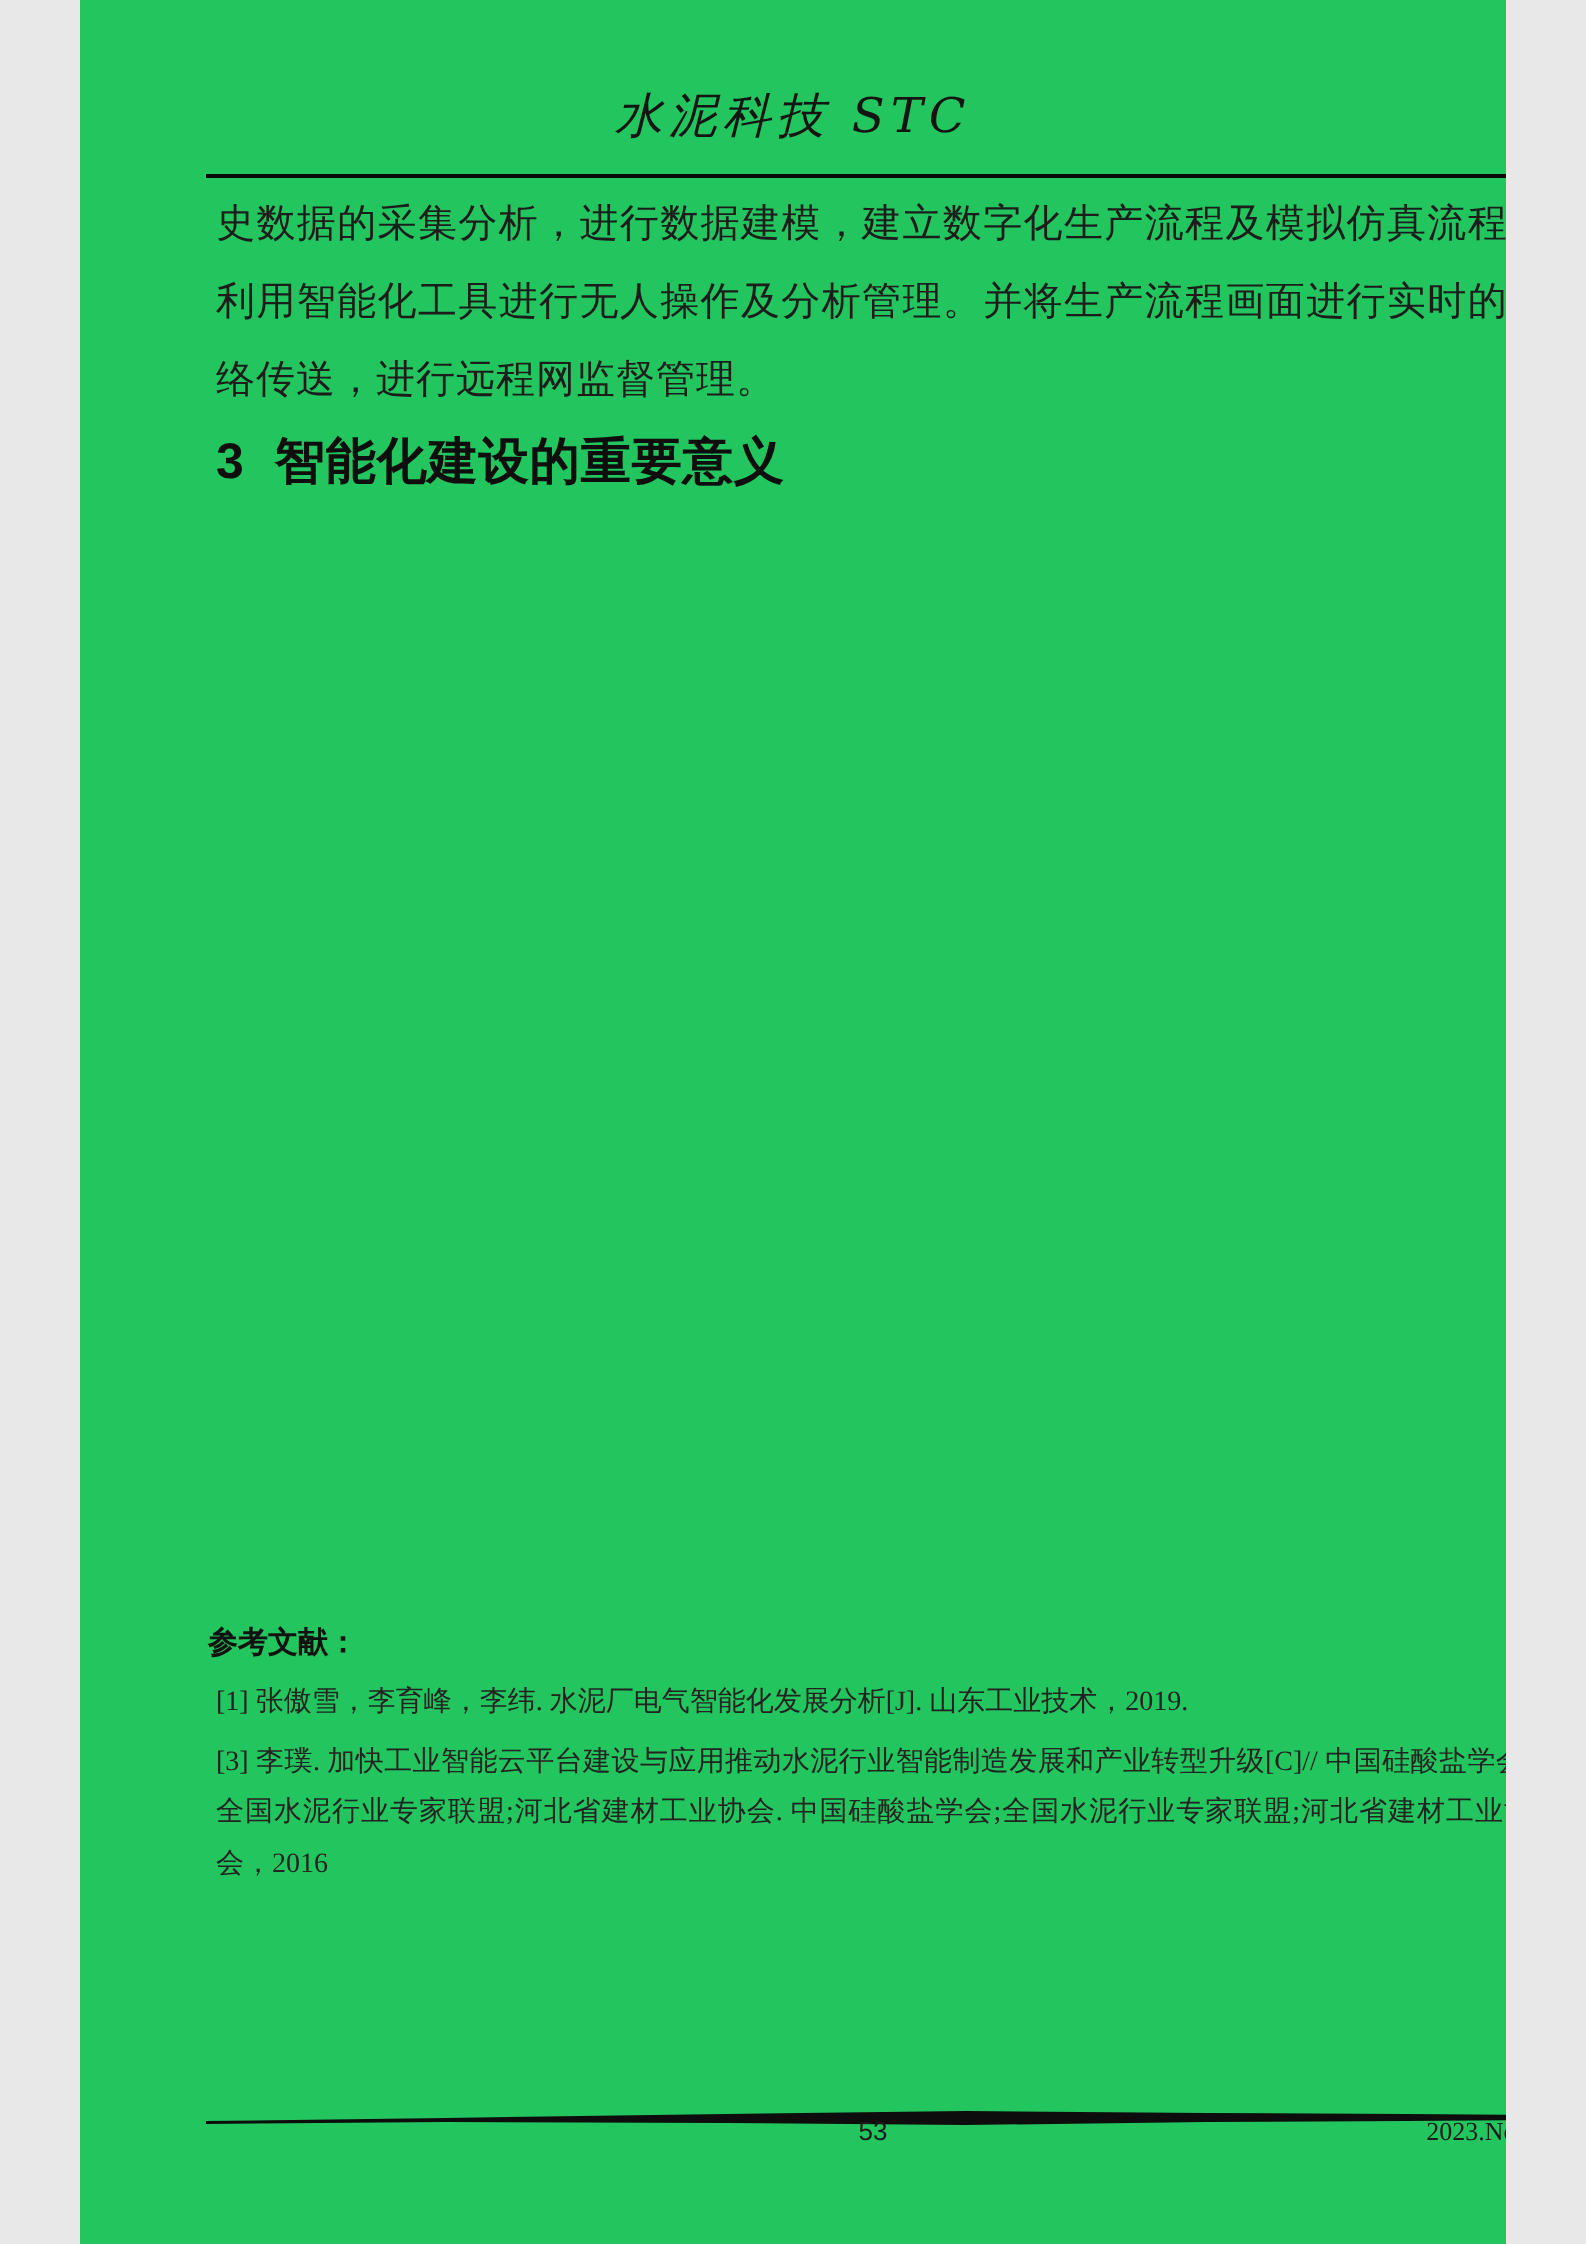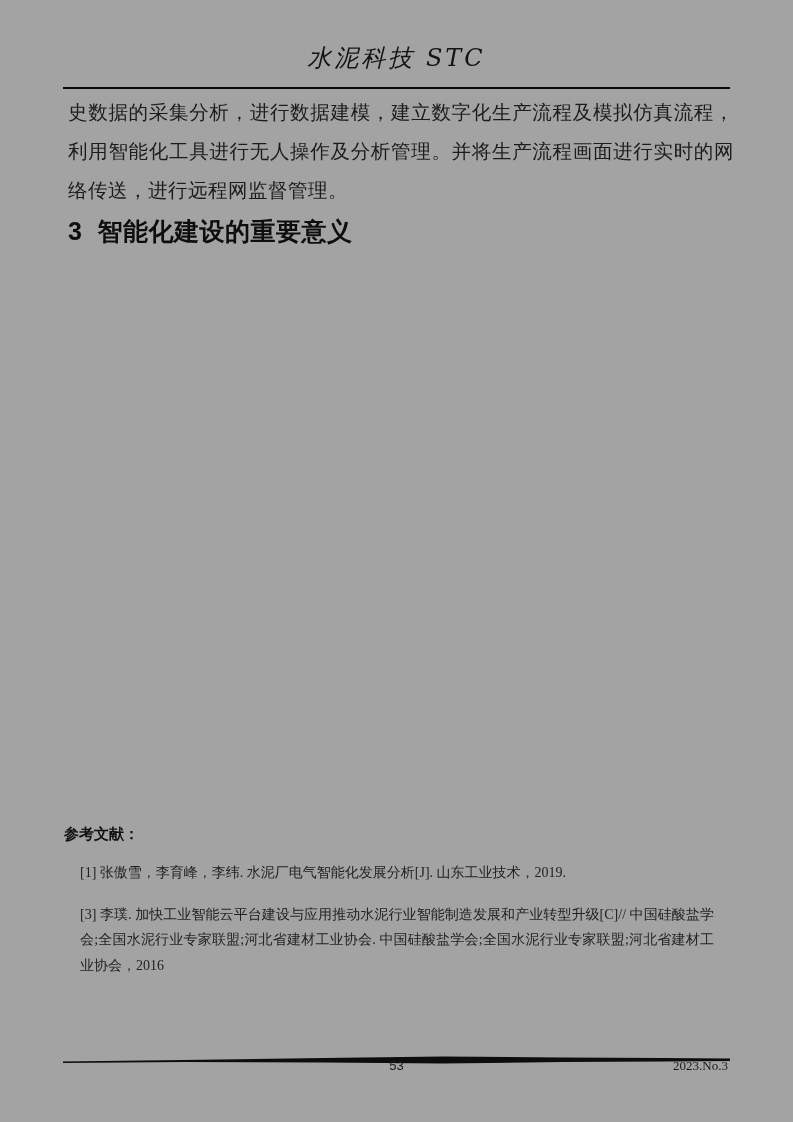--- a/index.html
+++ b/index.html
@@ -2,24 +2,24 @@
 <html><head>
 <meta charset="utf-8">
 <style>
   html, body {
     margin: 0;
     padding: 0;
     background: #e8e8e8;
   }
   .page {
     position: relative;
-    width: 793px;
+    width: 713px;
     height: 1122px;
     margin: 0 auto;
-    background: #a3a3a3;
+    background: #22c55e;
     overflow: hidden;
     font-family: "Liberation Serif", "DejaVu Serif", serif;
     color: #1c1c1c;
   }
   
   .journal-title {
     position: absolute;
     top: 42px;
     left: 0;
     width: 100%;
@@ -67,29 +67,29 @@
   }
   .section-heading .sec-num { margin-right: 15px; }
   
   .refs-block {
     position: absolute;
     top: 808px;
     left: 64px;
     width: 666px;
   }
   .refs-heading {
-    margin: 16px 0 7px 0;
+    margin: 4px 0 7px 0;
     font-family: "Liberation Sans", "DejaVu Sans", sans-serif;
     font-weight: bold;
     font-size: 15px;
     line-height: 20px;
     color: #111111;
   }
   .ref-item {
-    margin: 16px;
+    margin: 4px;
     font-size: 14px;
     line-height: 25.5px;
     text-align: justify;
     text-justify: inter-character;
     color: #222222;
   }
   
   .footer-rule {
     position: absolute;
     top: 1050px;

